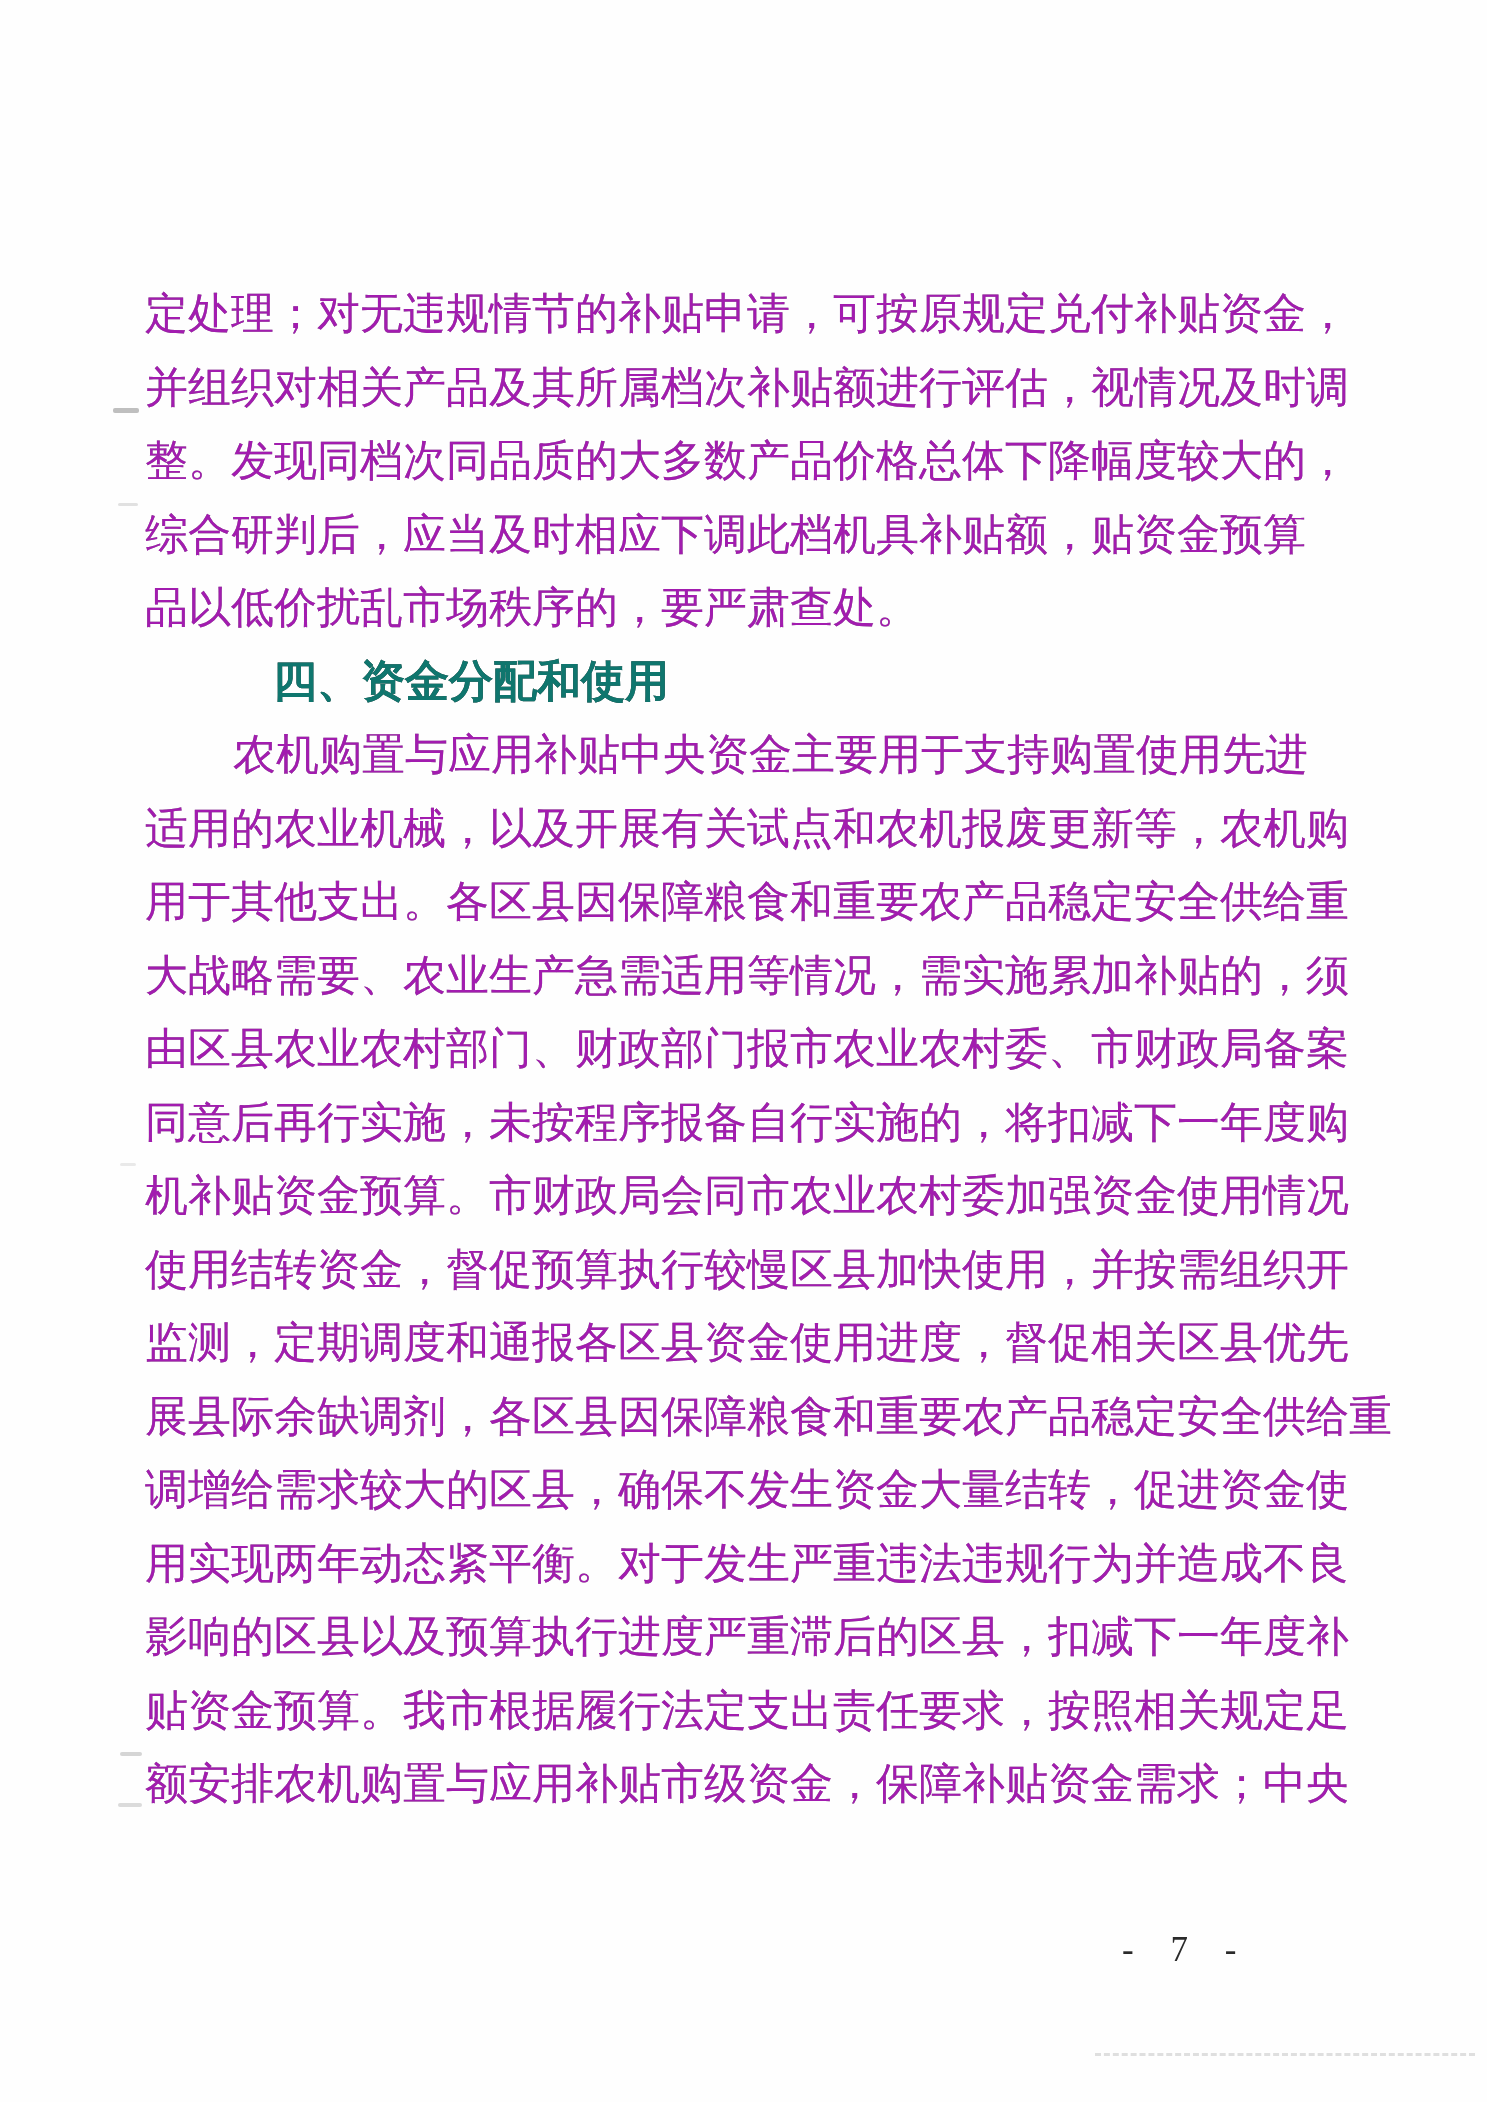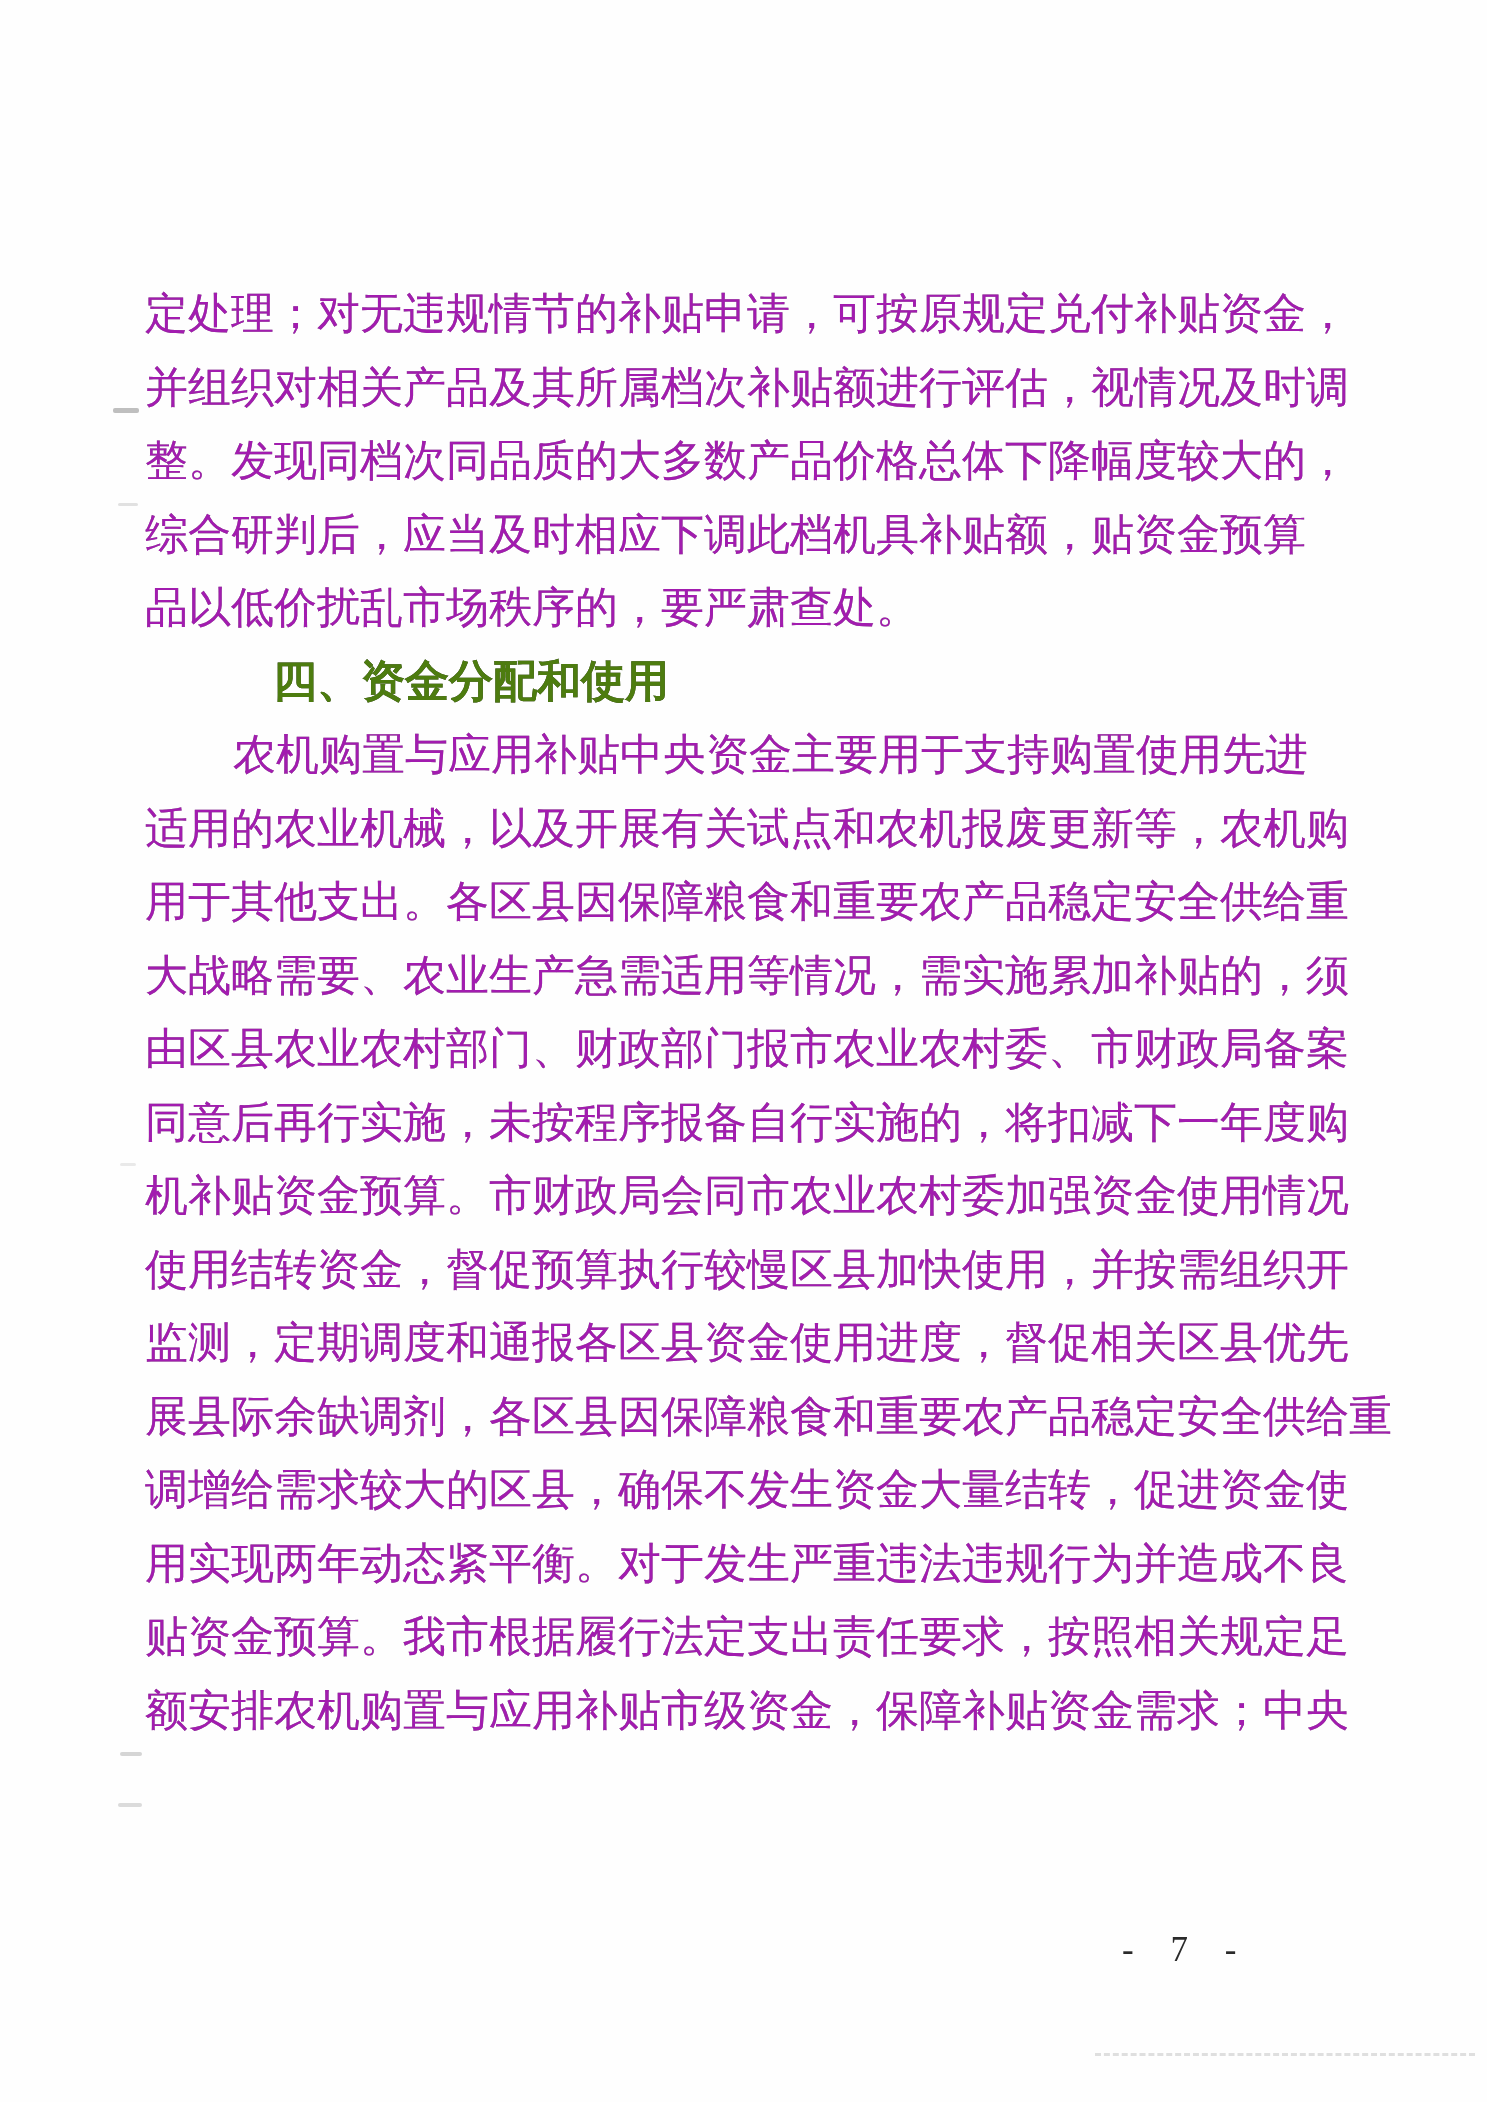--- a/index.html
+++ b/index.html
@@ -32,21 +32,21 @@
     
     text-shadow: 0 0 0.4px rgba(40,40,40,0.55);
   }
   .line.indent {
     padding-left: 88px;
     font-family: Liberation Serif, serif;
   }
   .line.heading {
     padding-left: 128px;
     font-weight: bold;
-    color: #4d7c0f;
+    color: #0f766e;
     font-size: 44px;
     text-shadow: 0 0 0.6px rgba(0,0,0,0.8);
   }
   .page-num {
     position: absolute;
     left: 1122px;
     top: 1930px;
     font-size: 35px;
     color: #2a2a2a;
     letter-spacing: 14px;
@@ -90,20 +90,21 @@
       <div class="line">用于其他支出。各区县因保障粮食和重要农产品稳定安全供给重</div>
       <div class="line">大战略需要、农业生产急需适用等情况，需实施累加补贴的，须</div>
       <div class="line">由区县农业农村部门、财政部门报市农业农村委、市财政局备案</div>
       <div class="line">同意后再行实施，未按程序报备自行实施的，将扣减下一年度购</div>
       <div class="line">机补贴资金预算。市财政局会同市农业农村委加强资金使用情况</div>
       <div class="line">使用结转资金，督促预算执行较慢区县加快使用，并按需组织开</div>
       <div class="line">监测，定期调度和通报各区县资金使用进度，督促相关区县优先</div>
       <div class="line">展县际余缺调剂，各区县因保障粮食和重要农产品稳定安全供给重</div>
       <div class="line">调增给需求较大的区县，确保不发生资金大量结转，促进资金使</div>
       <div class="line">用实现两年动态紧平衡。对于发生严重违法违规行为并造成不良</div>
+      <div class="line">影响的区县以及预算执行进度严重滞后的区县，扣减下一年度补</div>
       <div class="line">贴资金预算。我市根据履行法定支出责任要求，按照相关规定足</div>
       <div class="line">额安排农机购置与应用补贴市级资金，保障补贴资金需求；中央</div>
     </div>
 
   <div class="page-num">- 7 -</div>
 
   <div class="artifact a1"></div>
   <div class="artifact a2"></div>
   <div class="artifact a3"></div>
   <div class="artifact a4"></div>

